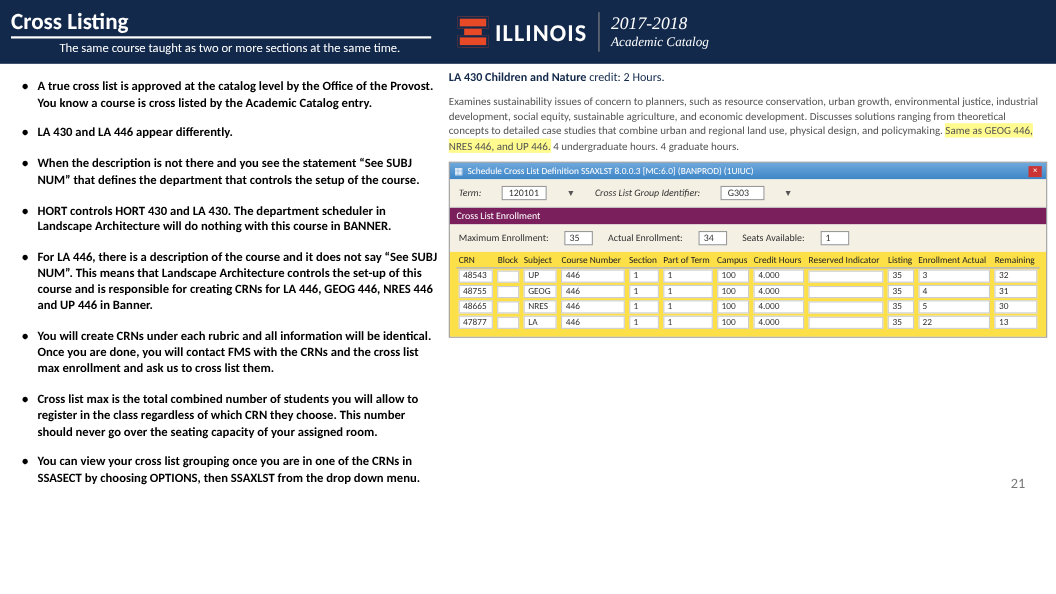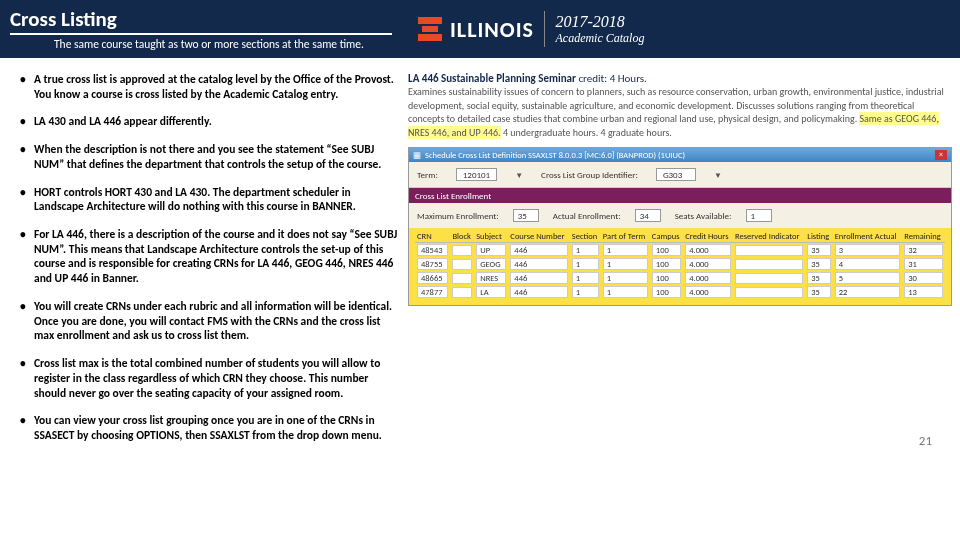--- a/index.html
+++ b/index.html
@@ -24,21 +24,21 @@
   .right { flex: 1; padding: 6px 8px 0 6px; font-size: 10px; color: #555; position: relative; }
   .catalog-entry { margin-bottom: 8px; filter: blur(0.3px); }
   .cat-head { color:#13294b; font-weight:bold; font-size:11px; }
   .cat-head .cr { font-weight:normal; }
   .cat-body { font-size: 10px; color:#555; line-height:1.35; }
   .hl { background: #fffb8f; }
   .banner-window { border: 1px solid #999; margin-top: 8px; font-size: 9px; color:#333; background:#eee; }
   .bw-title { background: linear-gradient(#6fa8dc,#3d85c6); color:#fff; padding:2px 4px; font-size:8.5px; display:flex; align-items:center; gap:4px; }
   .bw-title .x { margin-left:auto; background:#c33; color:#fff; width:12px; height:10px; text-align:center; line-height:9px; font-size:8px; }
   .bw-row { display:flex; gap:18px; padding:6px 8px; background:#f4f0e4; border-bottom:1px solid #ccc; align-items:center; }
-  .bw-row .lbl { color:#333; }
+  .bw-row .lbl { color:#333;font-style:italic; }
   .bw-row .fld { background:#ffffff; border:1px solid #999; padding:0 6px; font-size:9px; min-width:40px; display:inline-block; }
   .bw-row .dd { font-size:8px; color:#555; }
   .section-label { background:#7a1f5c; color:#fff; padding:2px 6px; font-size:9px; }
   .enroll-row { display:flex; gap:14px; padding:6px 8px; background:#f4f0e4; align-items:center; font-size:9px; }
   .enroll-row .fld2 { background:#fff; border:1px solid #999; padding:0 4px; min-width:26px; }
   .tbl { background:#fde047; padding:2px 6px 6px 6px; }
   table { width:100%; border-collapse: collapse; font-size:8.5px; color:#333; }
   th { font-weight: normal; border-bottom:1px solid #bbb; padding:1px 2px; text-align:left; color:#222; }
   td { padding:1px 2px; }
   td .cell { background:#fff; border:1px solid #ccc; padding:0 3px; display:block; font-size:8.5px; min-height:11px; }
@@ -96,23 +96,23 @@
         <div>Cross list max is the total combined number of students you will allow to register in the class regardless of which CRN they choose. This number should never go over the seating capacity of your assigned room.</div>
       </div>
     <div class="bullet">
         <div class="dot">•</div>
         <div>You can view your cross list grouping once you are in one of the CRNs in SSASECT by choosing OPTIONS, then SSAXLST from the drop down menu.</div>
       </div>
   </div>
 
   <div class="right">
     <div class="catalog-entry">
+      <div class="cat-head"><span>LA 430   Children and Nature   </span><span class="cr">credit: 2 Hours.</span></div>
     </div>
     <div class="catalog-entry">
-      <div class="cat-head"><span>LA 446   Sustainable Planning Seminar   </span><span class="cr">credit: 4 Hours.</span></div>
       <div class="cat-body"><span>Examines sustainability issues of concern to planners, such as resource conservation, urban growth, environmental justice, industrial development, social equity, sustainable agriculture, and economic development. Discusses solutions ranging from theoretical concepts to detailed case studies that combine urban and regional land use, physical design, and policymaking. </span><span class="hl">Same as GEOG 446, NRES 446, and UP 446.</span><span> 4 undergraduate hours. 4 graduate hours.</span></div>
     </div>
 
     <div class="banner-window">
       <div class="bw-title">
         <span>▦</span>
         <span>Schedule Cross List Definition SSAXLST 8.0.0.3 [MC:6.0] (BANPROD) (1UIUC)</span>
         <span class="x">×</span>
       </div>
       <div class="bw-row">

